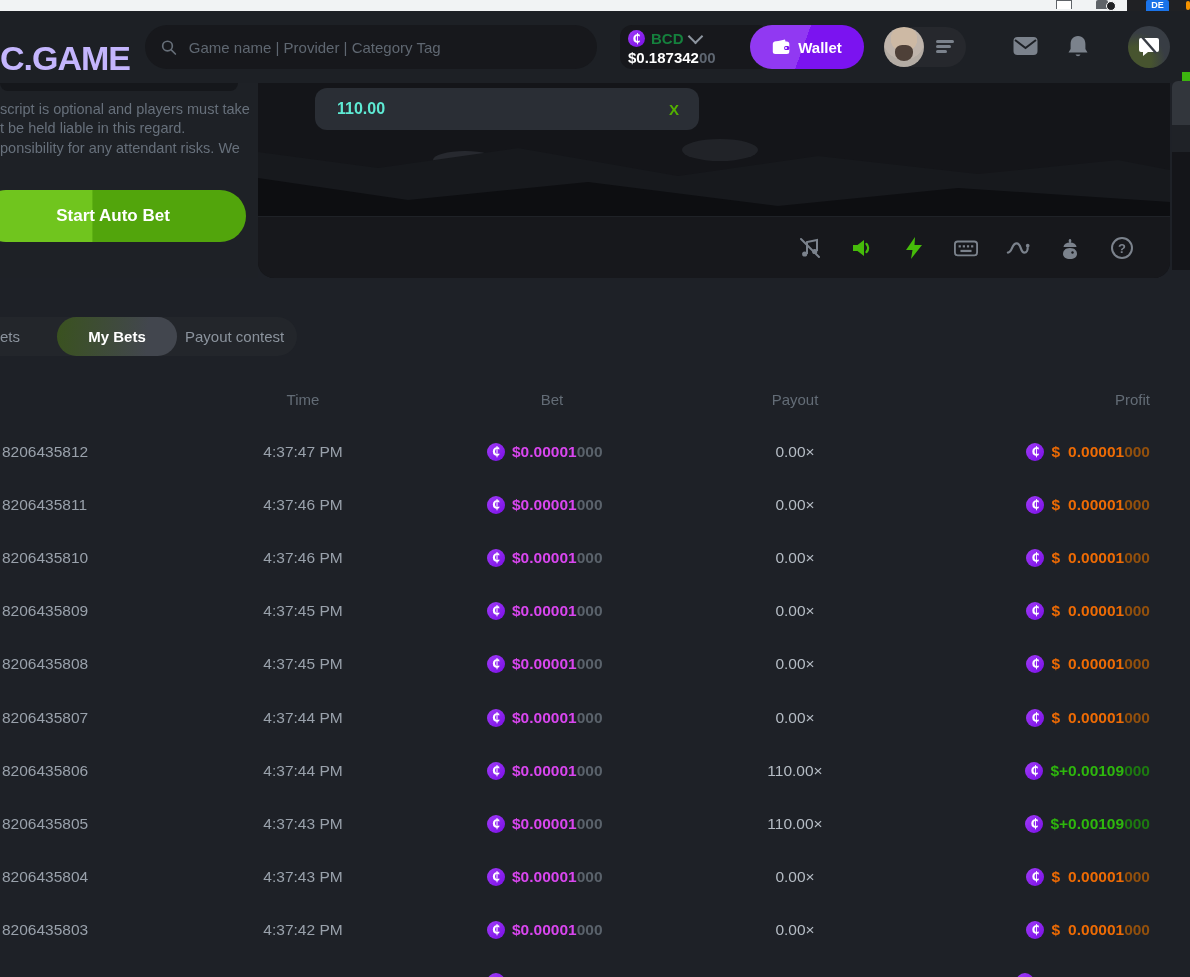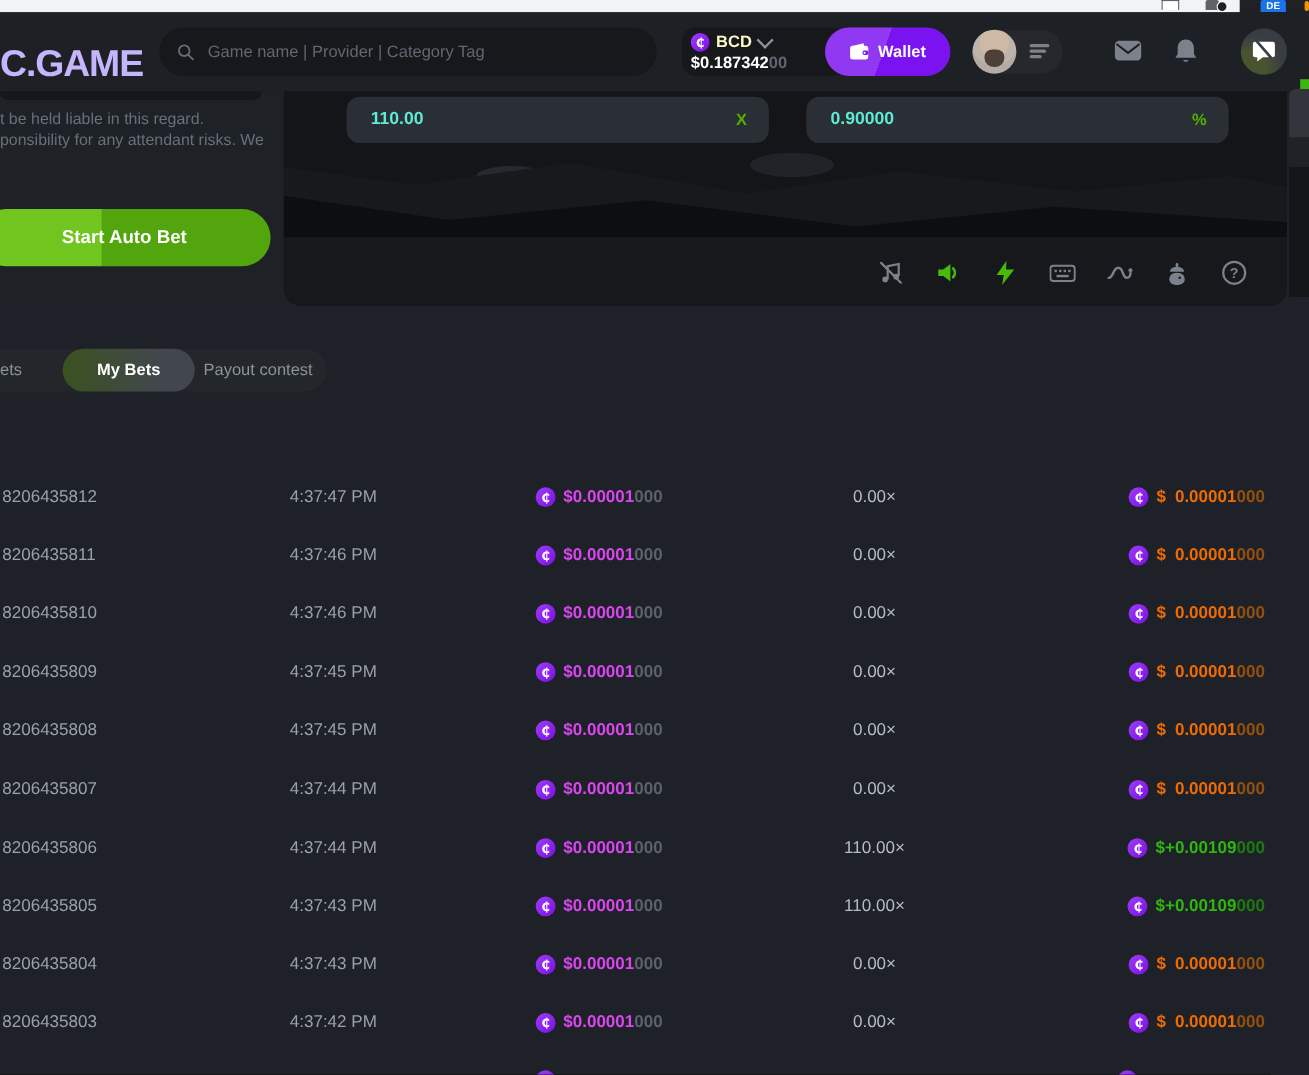--- a/index.html
+++ b/index.html
@@ -19,21 +19,21 @@
   
   header{position:absolute;top:11px;left:0;width:1190px;height:72px;background:#1d2025;}
   .logo{position:absolute;left:0;top:28px;color:#c4b5fd;font-size:34px;font-weight:800;letter-spacing:-1px;}
   .search{position:absolute;left:145px;top:14px;width:452px;height:44px;background:#17181c;border-radius:22px;
           display:flex;align-items:center;padding:0 16px;box-sizing:border-box;}
   .search input{background:transparent;border:none;outline:none;color:#c6ccd2;font-size:15px;width:100%;
                 margin-left:10px;font-family:"Liberation Sans",sans-serif;}
   .search input::placeholder{color:#5f6771;}
   .cur-pill{position:absolute;left:620px;top:14px;width:150px;height:44px;background:#17181c;border-radius:12px;}
   .cur-top{position:absolute;left:8px;top:5px;display:flex;align-items:center;gap:6px;}
-  .cur-code{color:#fef9c3;font-weight:bold;font-size:15px;}
+  .cur-code{color:#15803d;font-weight:bold;font-size:15px;}
   .chev{width:9px;height:9px;border-right:2px solid #8d959f;border-bottom:2px solid #8d959f;transform:rotate(45deg);margin-top:-4px;}
   .cur-bal{position:absolute;left:8px;top:24px;font-size:15px;font-weight:bold;color:#fff;white-space:nowrap;}
   .cur-bal .dim{color:#5e6671;}
   .wallet-btn{position:absolute;left:750px;top:14px;width:114px;height:44px;border-radius:22px;border:none;cursor:pointer;
               background:linear-gradient(110deg,#9139f2 0%,#9139f2 47%,#7b13f0 47%,#7b13f0 100%);
               color:#fff;font-weight:bold;font-size:15px;display:flex;align-items:center;justify-content:center;gap:7px;
               font-family:"Liberation Sans",sans-serif;}
   .avatar-pill{position:absolute;left:884px;top:16px;width:82px;height:40px;background:#26282d;border-radius:20px;}
   .avatar{position:absolute;left:0;top:0;width:40px;height:40px;border-radius:50%;overflow:hidden;
           background:radial-gradient(circle at 50% 30%,#cdb9a4 0 38%,#bfb4ab 39% 60%,#b4aca4 61%);}
@@ -185,34 +185,31 @@
       <svg width="22" height="22" viewBox="0 0 22 22">
         <path d="M3 2 h16 a2 2 0 0 1 2 2 v10 a2 2 0 0 1 -2 2 h-9 l-5 4 v-4 h-2 a2 2 0 0 1 -2 -2 v-10 a2 2 0 0 1 2 -2 Z" fill="#fff"></path>
         <line x1="4" y1="1" x2="18" y2="17" stroke="#383d44" stroke-width="2.4"></line>
       </svg>
     </span>
   </header>
 
   <section class="left-panel">
     <div class="partial-input"></div>
     <div class="disclaimer">
+      <div>script is optional and players must take</div>
       <div>t be held liable in this regard.</div>
       <div>ponsibility for any attendant risks. We</div>
     </div>
     <button class="start-btn">Start Auto Bet</button>
   </section>
 
   <section class="game-panel">
     <div class="g-input" style="left:57px;width:384px;">
       <input type="text" value="110.00" style="">
       <span class="g-suffix">X</span>
-    </div>
-    <div class="g-input" style="left:475px;width:384px;">
-      <input type="text" value="0.90000" style="">
-      <span class="g-suffix">%</span>
     </div>
 
     <div class="canvas">
       <svg width="912" height="86" viewBox="0 0 912 86">
         <ellipse cx="207" cy="30" rx="32" ry="9" fill="#363a41" opacity="0.55"></ellipse>
         <ellipse cx="462" cy="20" rx="38" ry="11" fill="#2e3238" opacity="0.5"></ellipse>
         <polygon points="0,22 120,38 260,18 420,46 560,26 720,44 860,30 912,40 912,86 0,86" fill="#17191d"></polygon>
         <polygon points="0,48 150,70 330,52 520,76 700,58 912,72 912,86 0,86" fill="#0d0e11"></polygon>
       </svg>
     </div>
@@ -274,20 +271,26 @@
   <div class="rs-blob"></div>
   <div class="rs-mid"></div>
   <div class="rs-dark"></div>
 
   <nav class="tabs-bar">
     <span class="tab tab-first">ets</span>
     <span class="tab tab-active">My Bets</span>
     <span class="tab tab-last">Payout contest</span>
   </nav>
 
+  <div class="thead">
+    <span class="th-time">Time</span>
+    <span class="th-bet">Bet</span>
+    <span class="th-payout">Payout</span>
+    <span class="th-profit">Profit</span>
+  </div>
 
   <div class="rows">
     <div class="row">
       <span class="cell id">8206435812</span>
       <span class="cell time">4:37:47 PM</span>
       <span class="cell bet">
         <span class="coin"></span>
         <span class="amt"><b class="main">$0.00001</b><b class="dim">000</b></span>
       </span>
       <span class="cell payout">0.00×</span>

